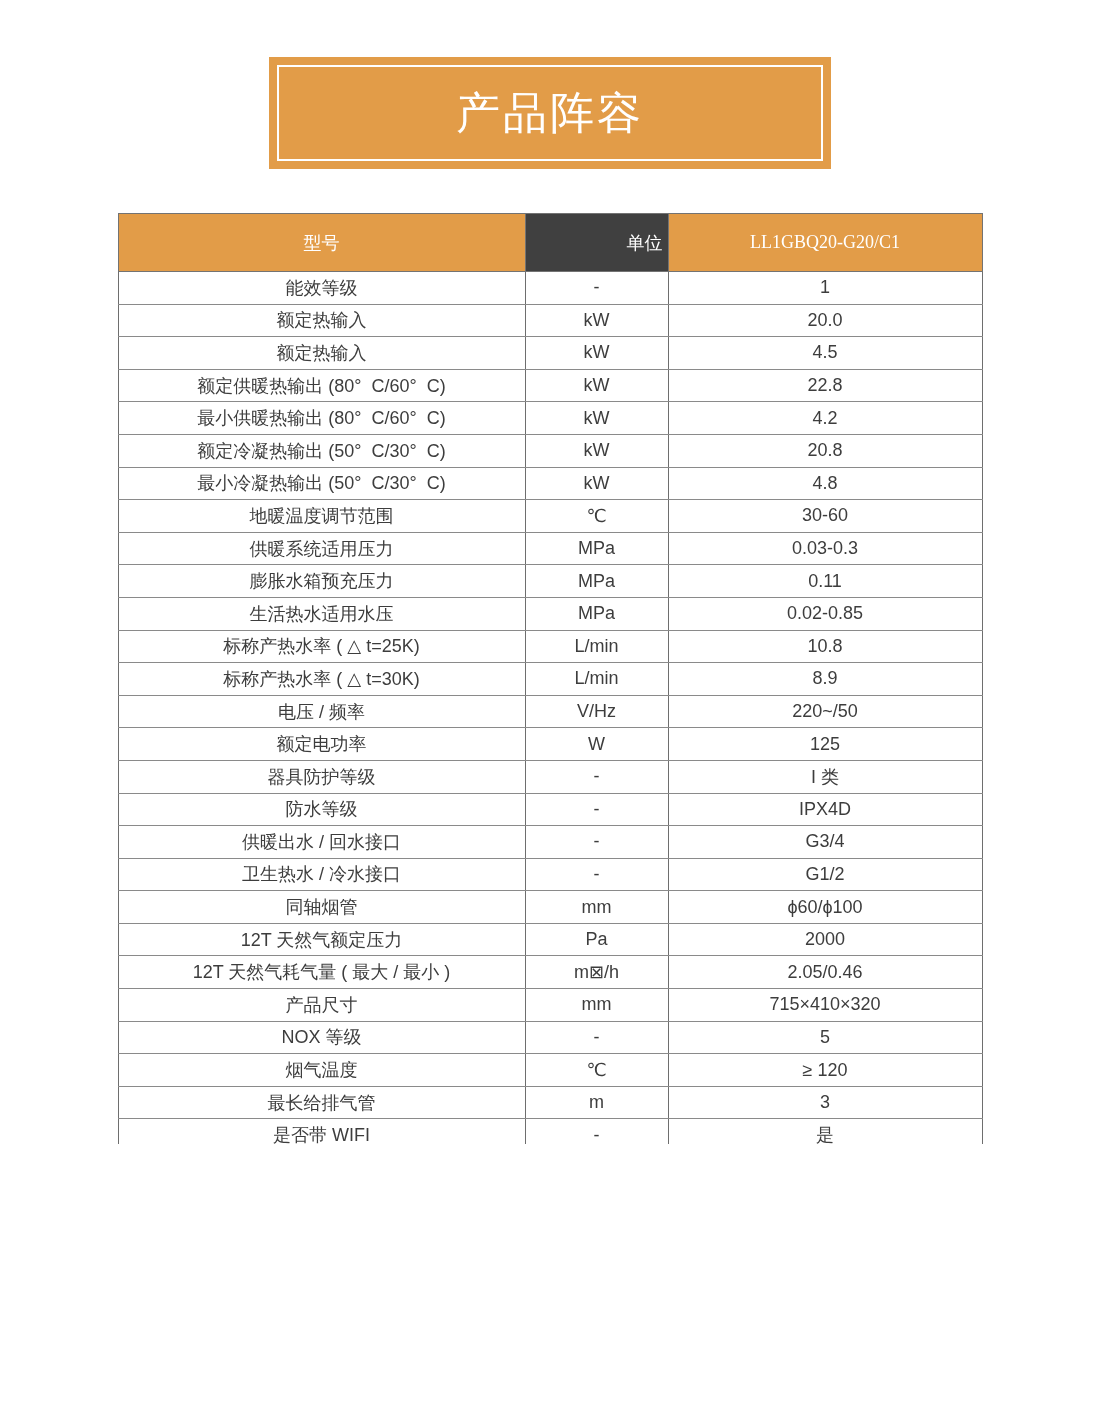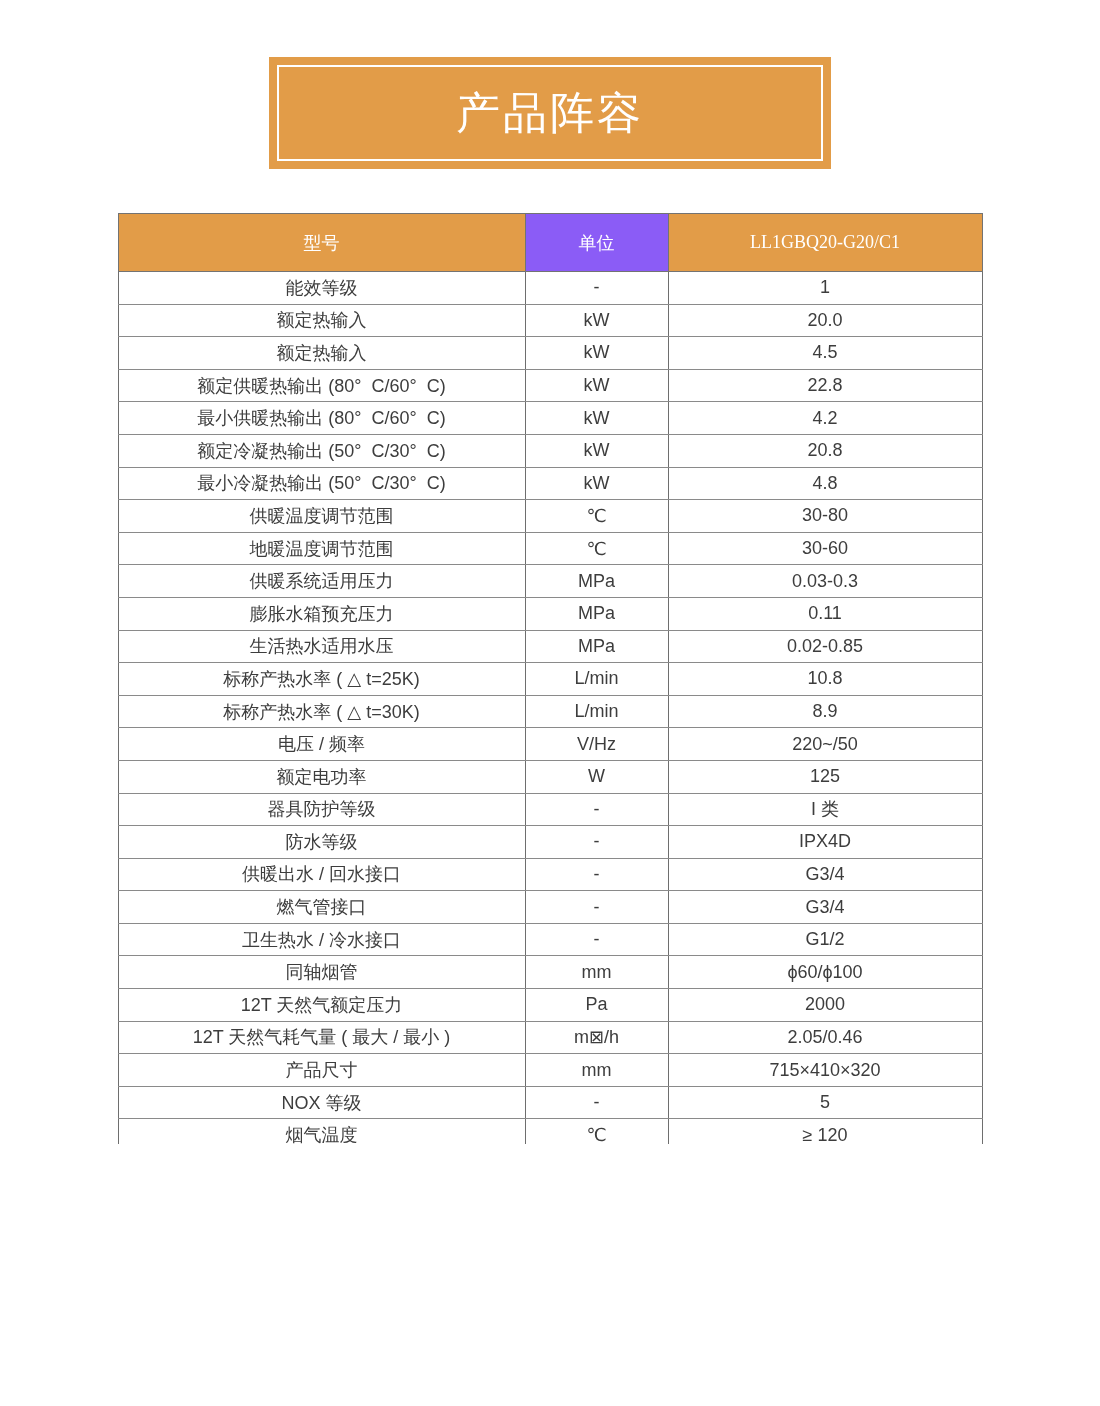--- a/index.html
+++ b/index.html
@@ -89,21 +89,21 @@
 
   <table class="spec">
     <colgroup>
       <col class="col-name">
       <col class="col-unit">
       <col class="col-value">
     </colgroup>
     <thead>
       <tr>
         <th style="background: rgb(226, 156, 72);">型号</th>
-        <th style="background: #8b5cf6;">单位</th>
+        <th style="background: #404040; text-align: right;">单位</th>
         <th style="background: rgb(226, 156, 72); font-family: Liberation Serif, serif;">LL1GBQ20-G20/C1</th>
       </tr>
     </thead>
     <tbody id="spec-body">
         <tr>
           <td>能效等级</td>
           <td>-</td>
           <td>1</td>
         </tr>
         <tr>
@@ -130,25 +130,20 @@
           <td>额定冷凝热输出 (50°&nbsp;&nbsp;C/30°&nbsp;&nbsp;C)</td>
           <td>kW</td>
           <td>20.8</td>
         </tr>
         <tr>
           <td>最小冷凝热输出 (50°&nbsp;&nbsp;C/30°&nbsp;&nbsp;C)</td>
           <td>kW</td>
           <td>4.8</td>
         </tr>
         <tr>
-          <td>供暖温度调节范围</td>
-          <td>℃</td>
-          <td>30-80</td>
-        </tr>
-        <tr>
           <td>地暖温度调节范围</td>
           <td>℃</td>
           <td>30-60</td>
         </tr>
         <tr>
           <td>供暖系统适用压力</td>
           <td>MPa</td>
           <td>0.03-0.3</td>
         </tr>
         <tr>
@@ -190,25 +185,20 @@
           <td>防水等级</td>
           <td>-</td>
           <td>IPX4D</td>
         </tr>
         <tr>
           <td>供暖出水 / 回水接口</td>
           <td>-</td>
           <td>G3/4</td>
         </tr>
         <tr>
-          <td>燃气管接口</td>
-          <td>-</td>
-          <td>G3/4</td>
-        </tr>
-        <tr>
           <td>卫生热水 / 冷水接口</td>
           <td>-</td>
           <td>G1/2</td>
         </tr>
         <tr>
           <td>同轴烟管</td>
           <td>mm</td>
           <td>ϕ60/ϕ100</td>
         </tr>
         <tr>

